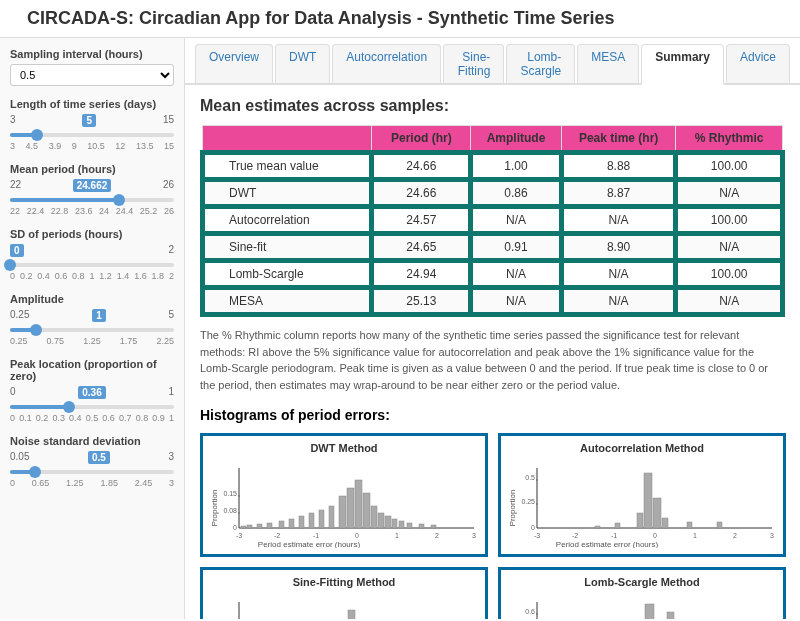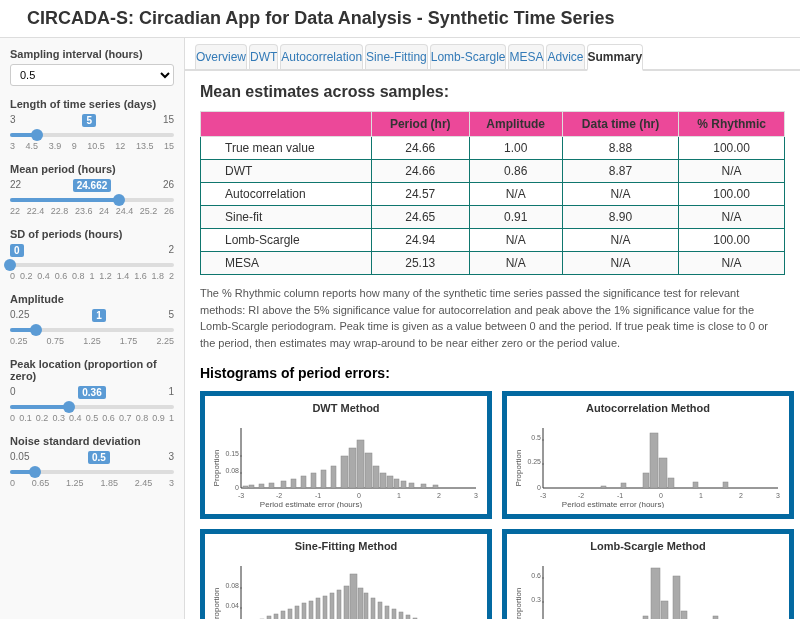--- a/index.html
+++ b/index.html
@@ -65,55 +65,56 @@
 
     #tabs {
       display: flex;
       border-bottom: 2px solid #ddd;
       padding: 6px 10px 0;
       background: #fff;
       gap: 2px;
     }
 
     .tab {
-      padding: 5px 0;
+      padding: 5px 13px;
       font-size: 12px;
       cursor: pointer;
       border: 1px solid #ddd;
       border-bottom: none;
       border-radius: 4px 4px 0 0;
       background: #f5f5f5;
       color: #337ab7;
+      text-align: right;
     }
 
     .tab.active {
       background: #fff;
       border-bottom: 2px solid #fff;
       margin-bottom: -2px;
       color: #333;
       font-weight: bold;
     }
 
     #content-area { padding: 12px 15px; }
 
     h2 { font-size: 16px; font-weight: bold; margin-bottom: 10px; color: #333; }
     h3 { font-size: 14px; font-weight: bold; margin: 14px 0 10px; color: #000000; }
 
     table { width: 100%; border-collapse: collapse; font-size: 12px; margin-bottom: 10px; }
     th { background: #ec4899; padding: 5px 8px; text-align: center; border: 1px solid #ddd; font-weight: bold; }
-    td { padding: 4px 24px; text-align: center; border: 1px solid #0f766e; }
+    td { padding: 4px 24px; text-align: center; border: 5px solid #0f766e; }
     td:first-child { text-align: left; }
     tr:nth-child(even) { background: #fafafa; }
 
     .footnote { font-size: 11px; color: #555; line-height: 1.5; margin-bottom: 12px; }
 
     .histograms-grid { display: grid; grid-template-columns: 1fr 1fr; gap: 10px; }
 
     .histogram-box {
-      border: 5px solid #0369a1;
+      border: 3px solid #0369a1;
       padding: 6px;
       text-align: center;
     }
 
     .histogram-title { font-size: 11px; font-weight: bold; margin-bottom: 4px; }
 
     svg.hist-svg { display: block; }
   </style>
 </head>
 <body>
@@ -291,34 +292,34 @@
 
   <div id="content">
 
     <div id="tabs">
       <div class="tab">Overview</div>
       <div class="tab">DWT</div>
       <div class="tab">Autocorrelation</div>
       <div class="tab">Sine-Fitting</div>
       <div class="tab">Lomb-Scargle</div>
       <div class="tab">MESA</div>
+      <div class="tab active">Summary</div>
       <div class="tab">Advice</div>
-      <div class="tab active">Summary</div>
     </div>
 
     <div id="content-area">
       <h2>Mean estimates across samples:</h2>
 
       <table>
         <thead>
           <tr>
             <th></th>
             <th>Period (hr)</th>
             <th>Amplitude</th>
-            <th>Data time (hr)</th>
+            <th>Peak time (hr)</th>
             <th>% Rhythmic</th>
           </tr>
         </thead>
         <tbody id="table-body">
         <tr>
     <td>True mean value</td>
     <td>24.66</td>
     <td>1.00</td>
     <td>8.88</td>
     <td>100.00</td>

